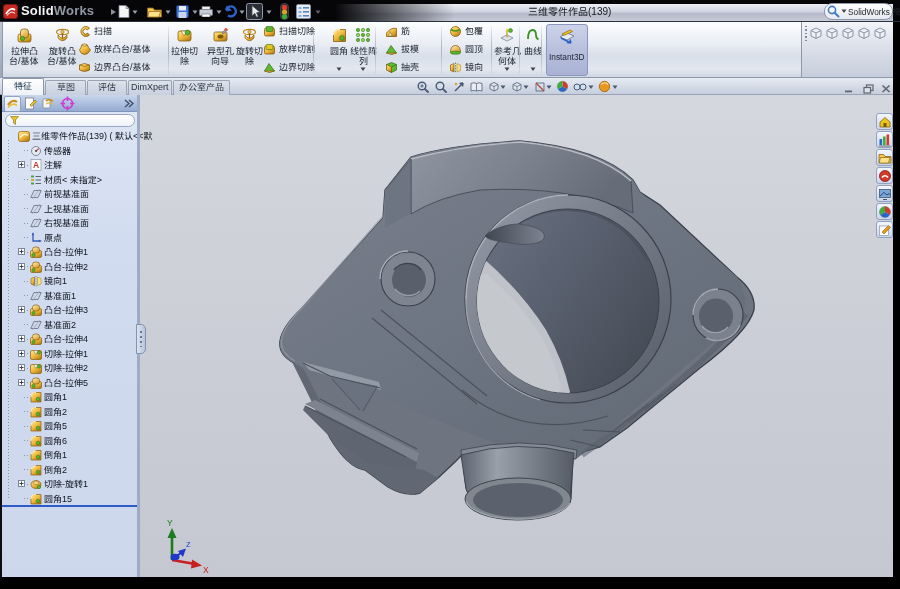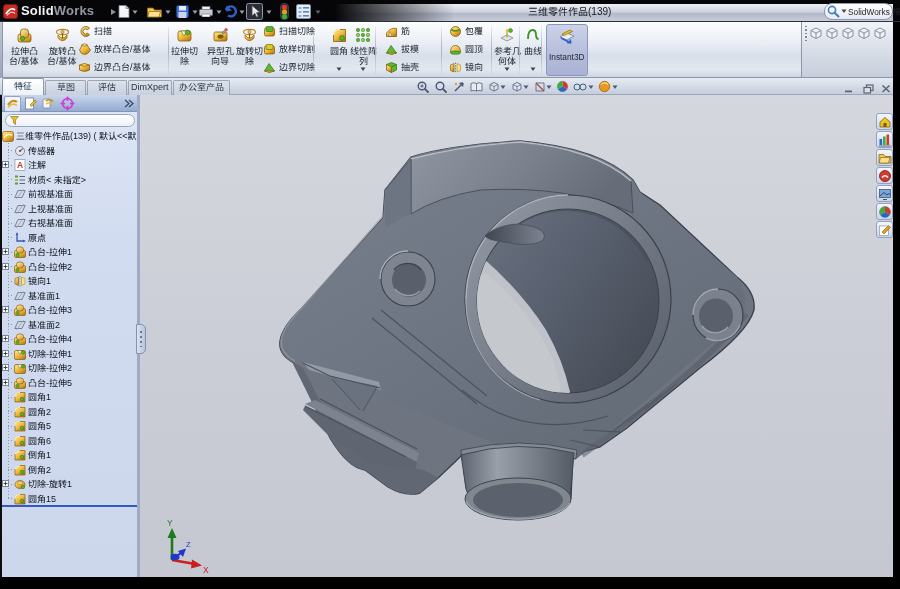--- a/index.html
+++ b/index.html
@@ -579,21 +579,21 @@
       <path d="M7.5 0.5 V5 M7.5 10 V14.5 M0.5 7.5 H5 M10 7.5 H14.5" stroke="#d03ad0" stroke-width="1.6"></path>
     </svg>
     <svg class="abs" style="left:124px;top:99px;" width="10" height="9" viewBox="0 0 10 9">
       <path d="M1 1 L5 4.5 L1 8 M5 1 L9 4.5 L5 8" stroke="#3c4a62" stroke-width="1.3" fill="none"></path>
     </svg>
     <div class="abs" style="left:5px;top:113.5px;width:130px;height:13.5px;background:linear-gradient(180deg,#fff,#eef2f8);border:1px solid #98a8c4;border-radius:7px"></div>
     <svg class="abs" style="left:10px;top:116px;" width="9" height="9" viewBox="0 0 9 9">
       <path d="M0.5 0.5 H8.5 L5.5 4 V8.5 L3.5 7 V4 Z" fill="#e8c51f" stroke="#8a6414" stroke-width="0.6"></path>
     </svg>
     <div class="abs" style="left:8px;top:140px;width:1px;height:360px;background:repeating-linear-gradient(180deg,#8a96aa 0 1px,transparent 1px 3px)"></div>
-    <div class="abs" style="left:0;top:0;width:138px;height:577px;overflow:hidden">
+    <div class="abs" style="left:16px;top:0;width:138px;height:577px;overflow:hidden">
       <svg class="abs" style="left:2px;top:130px;" width="12" height="12" viewBox="0 0 12 12">
         <rect x="0.5" y="1.5" width="11" height="10" rx="2" fill="url(#gg)" stroke="#8a5d10" stroke-width="0.7"></rect>
         <path d="M2 7.5 Q6 2.5 10 5.5" stroke="#fff6d8" stroke-width="1.4" fill="none"></path>
       </svg>
       <svg class="lb " style="left:16.0px;top:131.0px;width:122.5px;height:11.7px">
         <use href="#g0" transform="translate(0.0,8.37) scale(0.0090,-0.0090)" fill="#10161f"></use>
         <use href="#g1" transform="translate(9.0,8.37) scale(0.0090,-0.0090)" fill="#10161f"></use>
         <use href="#g2" transform="translate(18.0,8.37) scale(0.0090,-0.0090)" fill="#10161f"></use>
         <use href="#g3" transform="translate(27.0,8.37) scale(0.0090,-0.0090)" fill="#10161f"></use>
         <use href="#g4" transform="translate(36.0,8.37) scale(0.0090,-0.0090)" fill="#10161f"></use>

